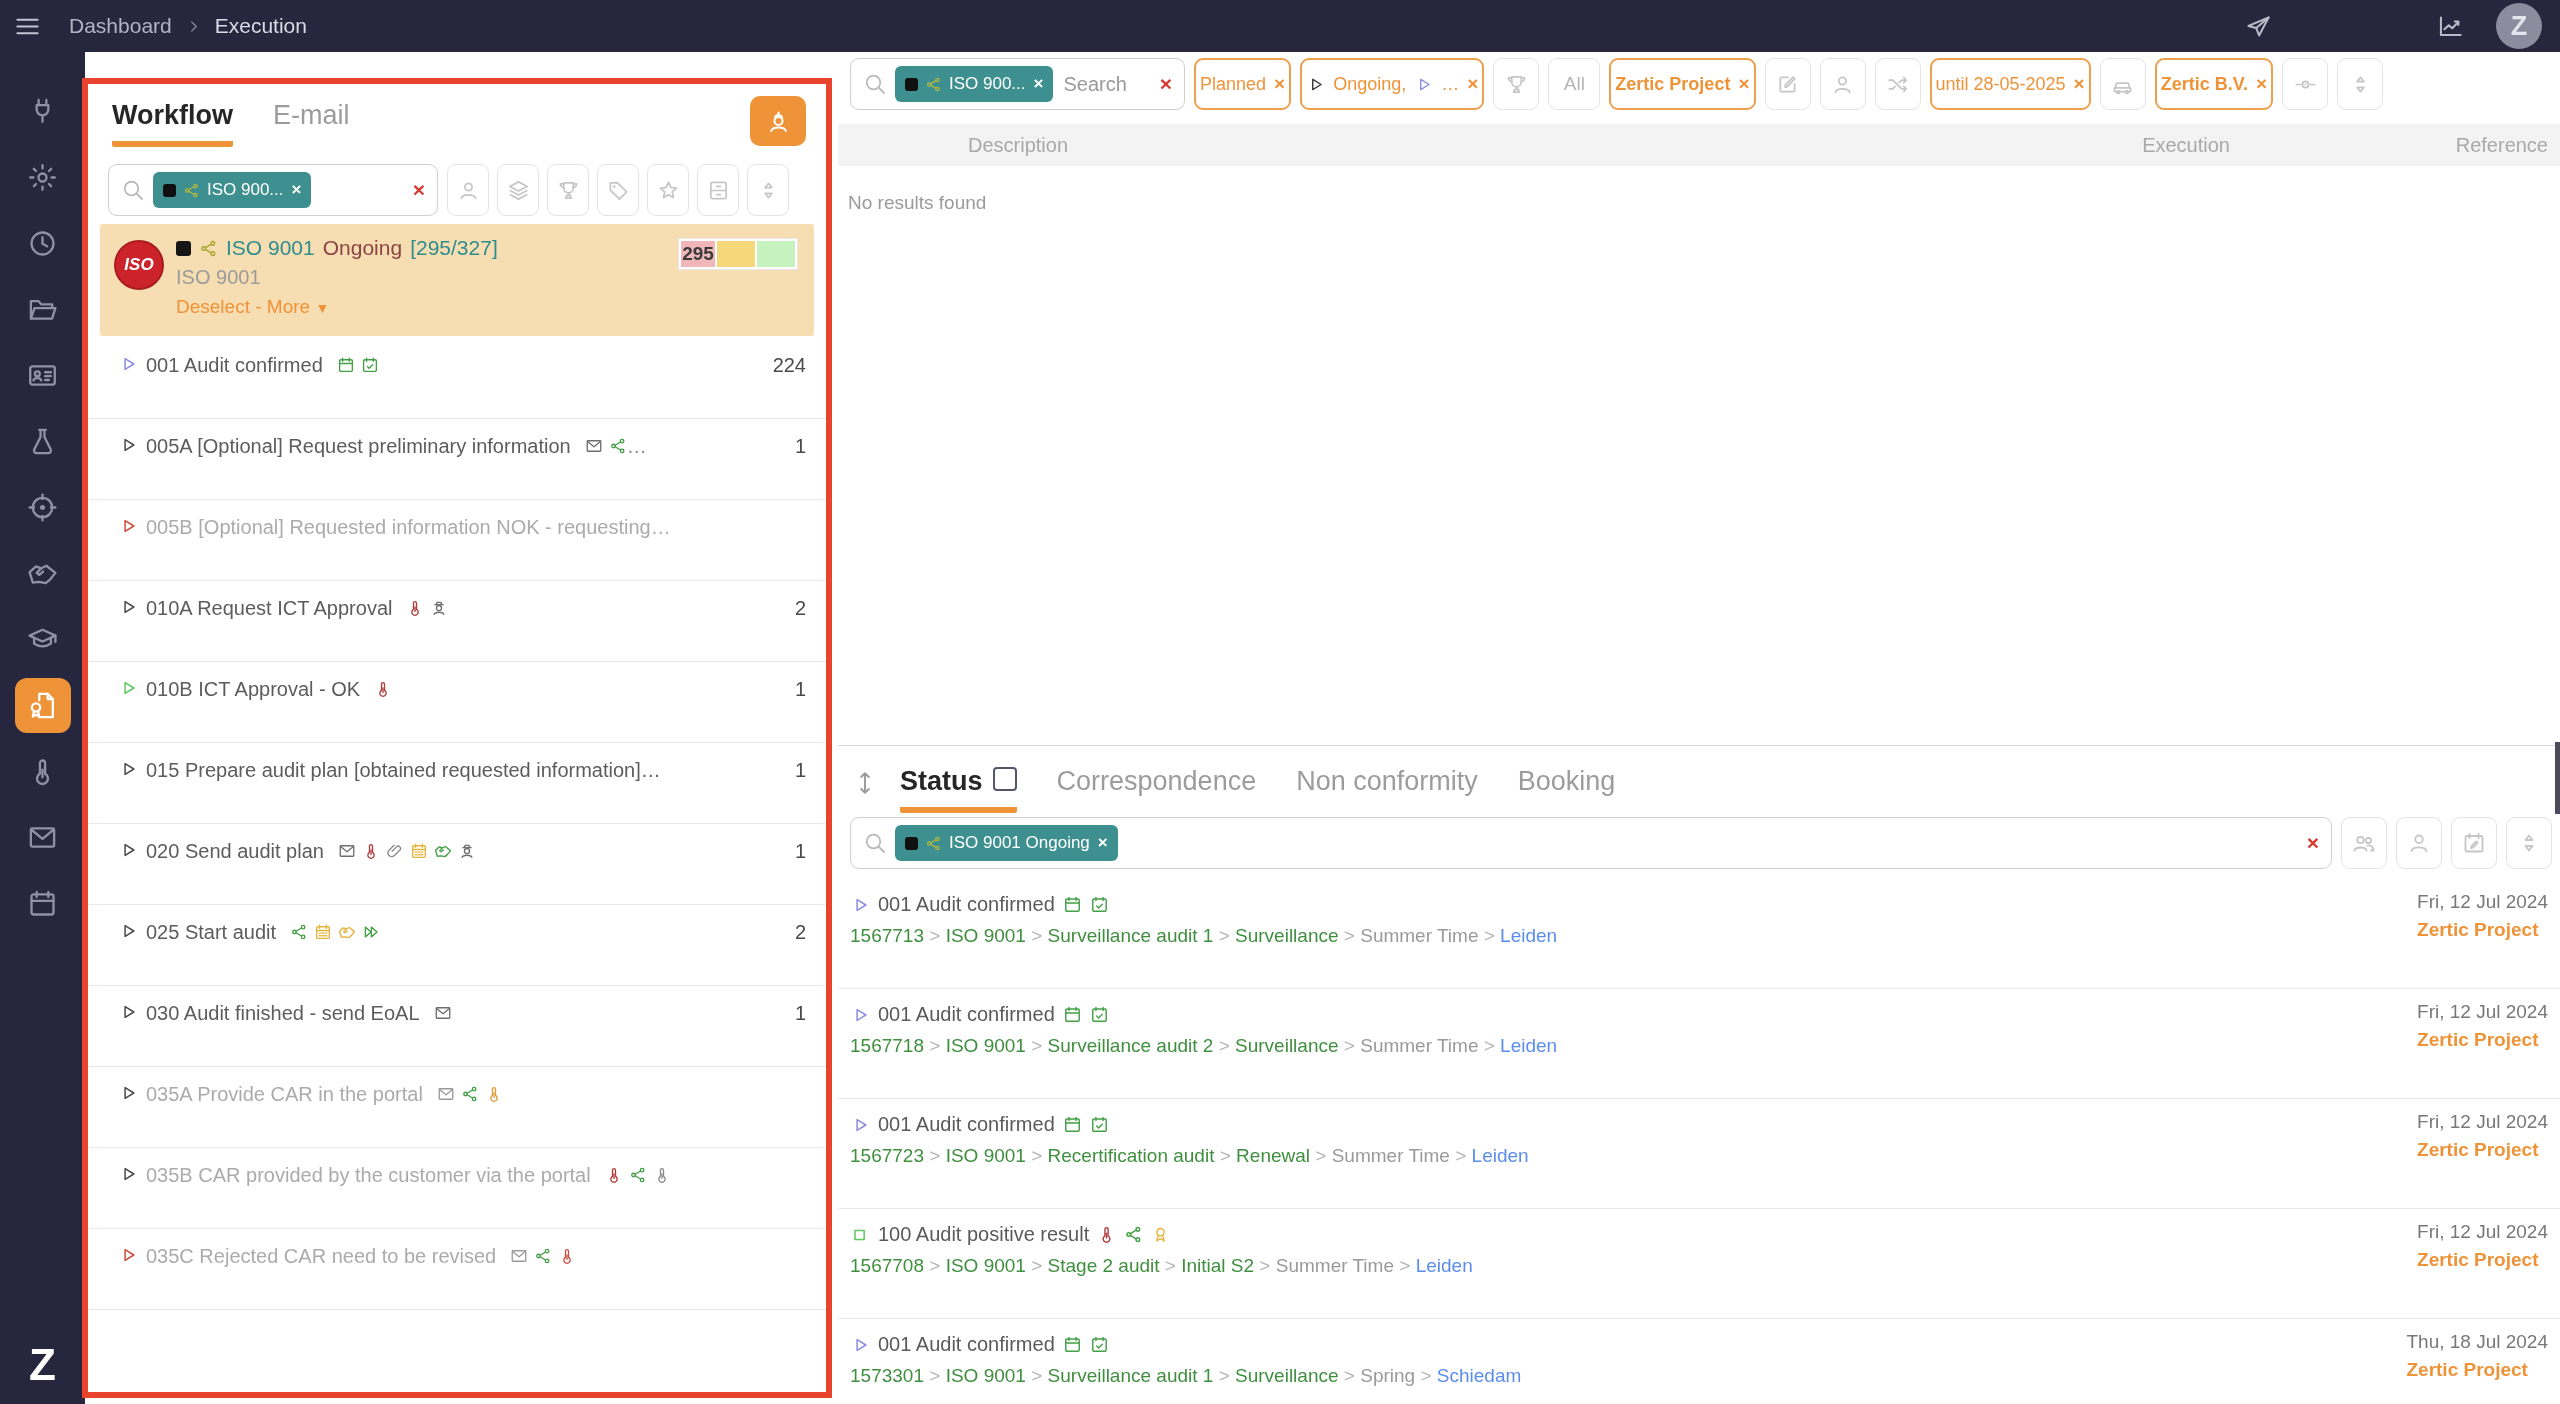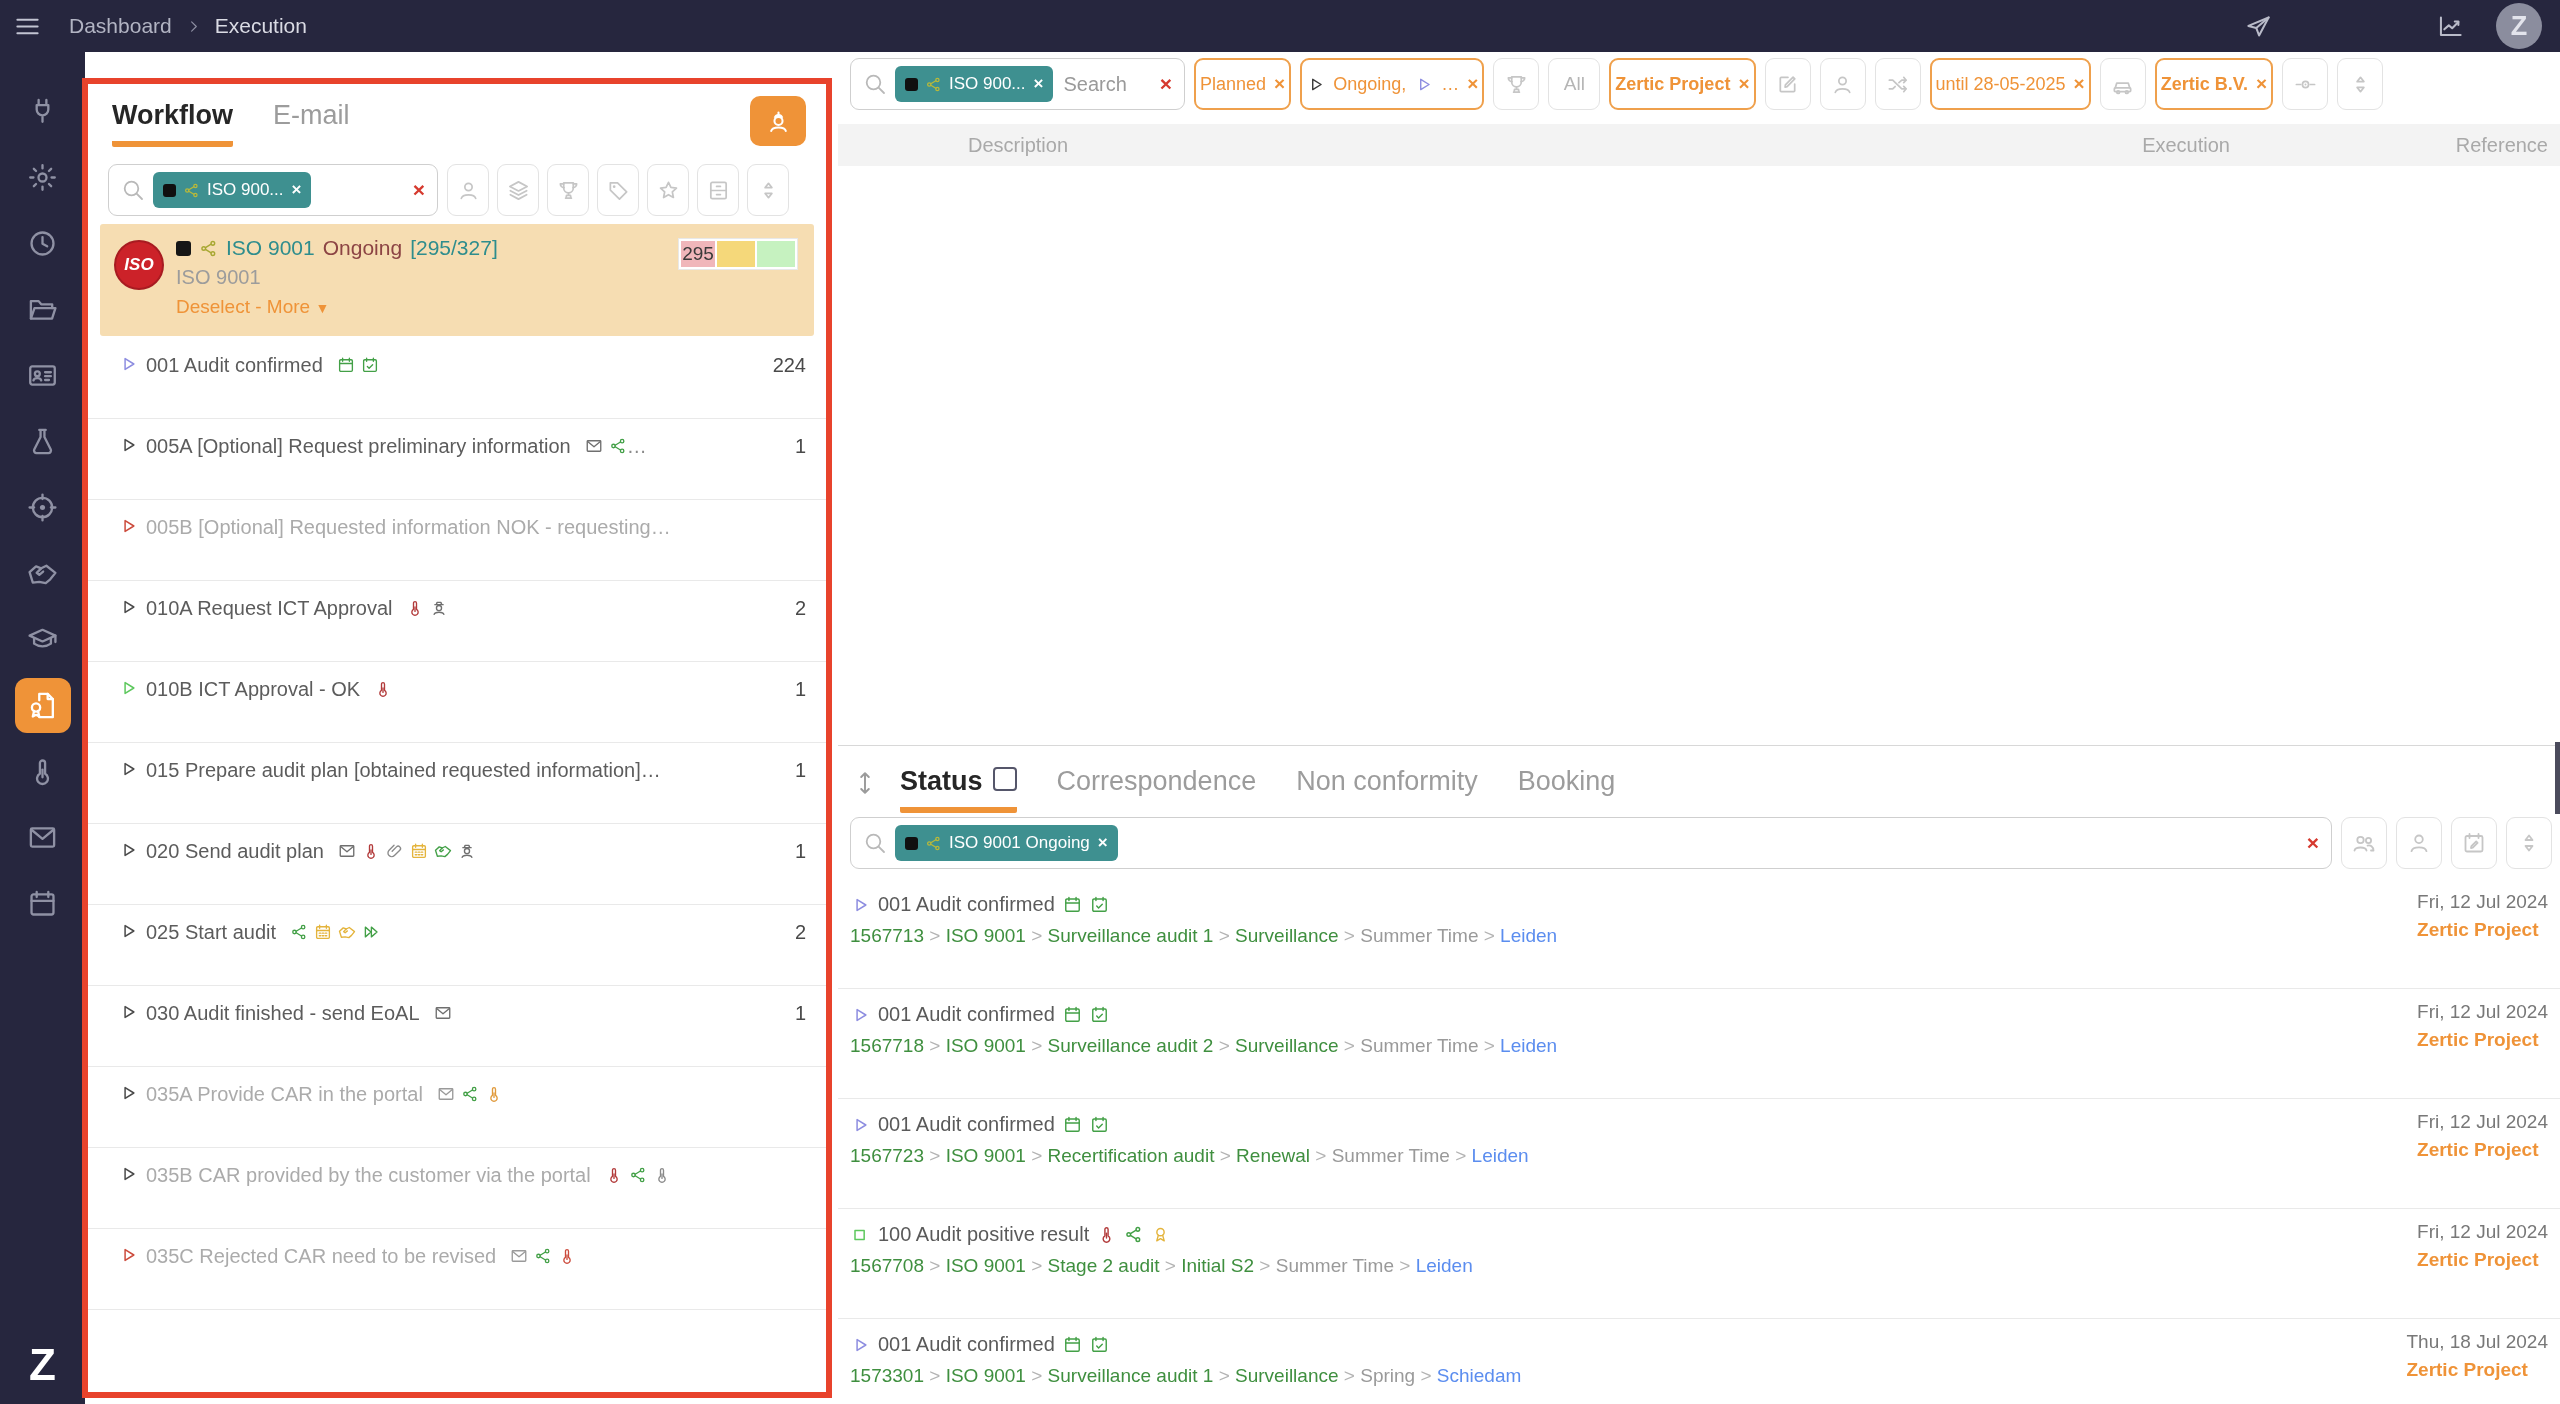--- a/index.html
+++ b/index.html
@@ -84,21 +84,21 @@
   .sel-line1 .sq{width:15px;height:15px;border-radius:3px;background:#161616}
   .sel-line1 .sh{color:#a8a832;font-size:19px}
   .sel-code{color:#2e8d8d}
   .sel-status{color:#8c4444}
   .sel-ratio{color:#2e8d8d}
   .sel-sub{color:#9c9c9c;font-size:20px;margin-top:6px}
   .sel-act{color:#ef9338;font-size:19px;margin-top:7px}
   .sel-act .lnk{cursor:pointer}
   .sel-badge{position:absolute;right:16px;top:14px;display:flex;border:1px solid #e8e8e8;
              background:#fff;padding:2px;gap:2px}
-  .segA{width:34px;height:26px;background:#f0b6ba;color:#3a3a3a;font-weight:normal;font-size:19px;
+  .segA{width:34px;height:26px;background:#f0b6ba;color:#3a3a3a;font-weight:bold;font-size:19px;
         display:flex;align-items:center;justify-content:center}
   .segB{width:38px;height:26px;background:#f5d87a}
   .segC{width:38px;height:26px;background:#c6f2c0}
   .wrows{margin-top:2px}
   .wrow{position:relative;height:81px;border-bottom:1px solid #e9e9e9;box-sizing:border-box;
         padding:16px 70px 0 30px;white-space:nowrap;overflow:hidden;cursor:pointer}
   .wrow .play{font-size:20px;margin-right:8px}
   .wrow .lbl{font-size:20px;color:#5c5c5c}
   .wrow.dim .lbl{color:#ababab}
   .wrow .ricons{margin-left:8px}
@@ -751,20 +751,21 @@
             <path d="M12 19.5 8.5 15h7z"></path>
           </svg>
         </span>
       </span>
     </div>
   <div class="theader">
     <span class="th-desc">Description</span>
     <span class="th-exec">Execution</span>
     <span class="th-ref">Reference</span>
   </div>
+  <div class="empty">No results found</div>
 </div>
 
 <div class="spanel">
   <div class="sp-head">
     <span class="ic ud-ic">
         <svg viewBox="0 0 24 24" fill="none" stroke="currentColor" stroke-width="1.8" stroke-linecap="round" stroke-linejoin="round">
           <path d="M12 3.5v17M8.5 6.5 12 3l3.5 3.5M8.5 17.5 12 21l3.5-3.5"></path>
         </svg>
       </span>
     <div class="tabs">

